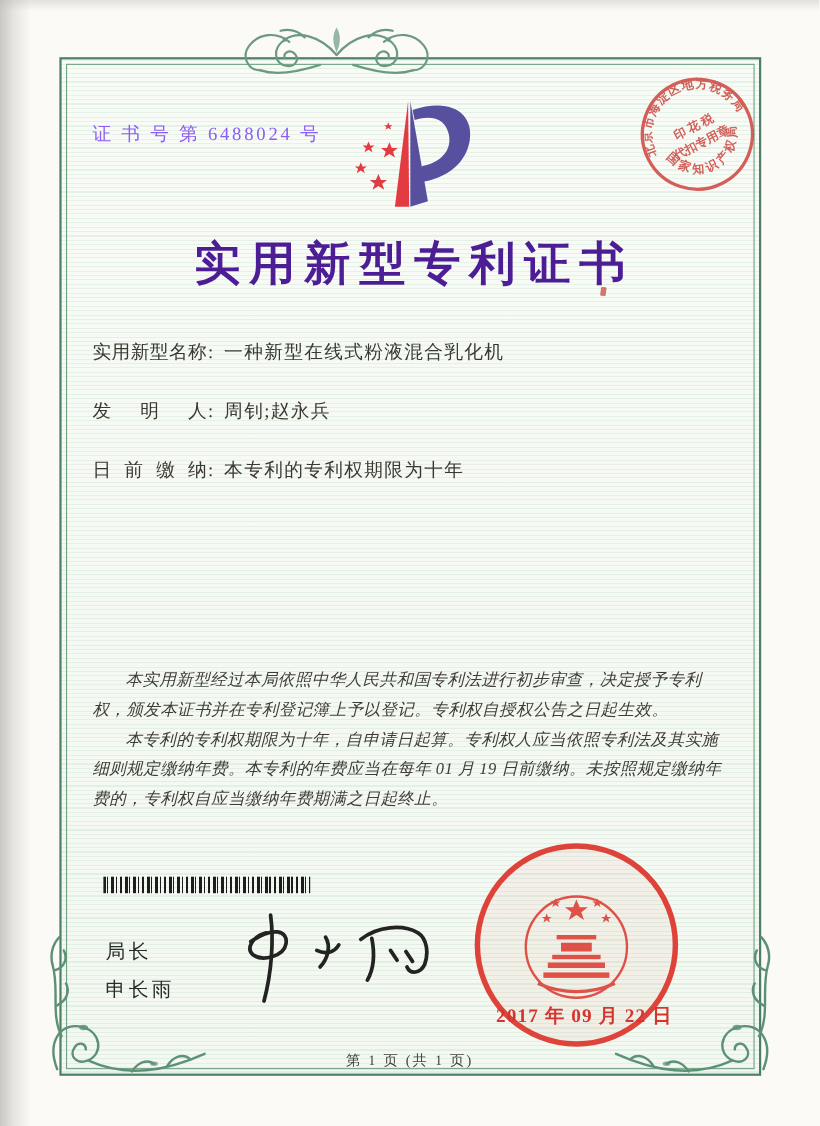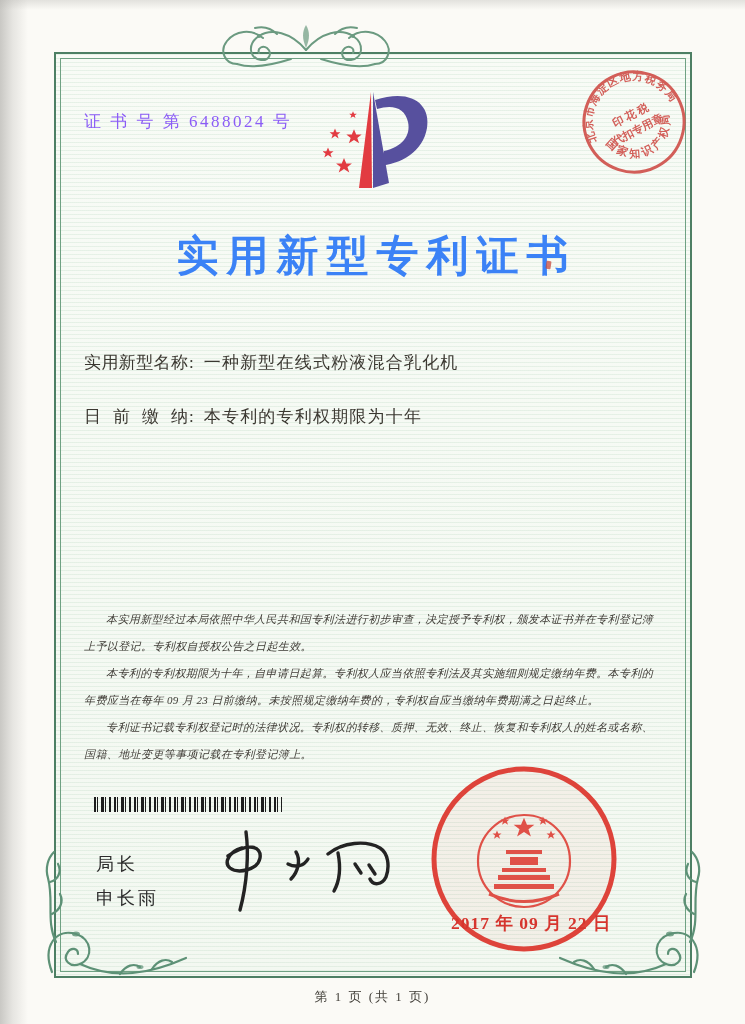--- a/index.html
+++ b/index.html
@@ -16,55 +16,55 @@
   
   .frame{position:absolute;left:54px;top:52px;width:638px;height:926px;
     border:2.5px solid #4d7f64;box-sizing:border-box;
     background:
       repeating-linear-gradient(180deg, rgba(140,190,155,0.16) 0 1px, rgba(255,255,255,0) 1px 4px),
       linear-gradient(#f8fbf6,#f3f8f1);}
   .frame-inner{position:absolute;inset:4px;border:1px solid #6fa183;pointer-events:none;}
   .abs{position:absolute;}
   .cert-no{left:84px;top:110px;font-size:17px;letter-spacing:2.5px;color:#8b5cf6;}
   .title{left:0;top:212px;width:745px;text-align:center;font-size:42px;font-weight:600;
-    letter-spacing:8px;text-indent:8px;color:#3b82f6;margin-top:16px;}
+    letter-spacing:8px;text-indent:8px;color:#4c1d95;}
   .red-speck{left:546px;top:261px;width:5px;height:8px;background:#c84a3e;opacity:.75;
     transform:rotate(8deg);border-radius:1px;}
   
-  .fields{left:84px;top:309px;width:580px;margin-top:43px;}
+  .fields{left:84px;top:309px;width:580px;}
   .field-row{height:54px;font-size:17px;color:#3b3831;line-height:21px;white-space:nowrap;}
   .field-label{display:inline-block;width:104px;text-align:justify;text-align-last:justify;
     vertical-align:top;}
   .field-colon{display:inline-block;margin:0 10px 0 1px;}
   .field-value{letter-spacing:1.2px;}
   
-  .body-text{left:84px;top:606px;width:576px;font-size:11px;line-height:27px;
+  .body-text{left:84px;top:606px;width:576px;font-size:15px;line-height:27px;
     color:#403d37;font-style:italic;}
   .body-text p{margin:0;text-indent:2em;letter-spacing:.4px;}
   
   .barcode{left:94px;top:797px;width:188px;height:15px;
     background:repeating-linear-gradient(90deg,
       #1d1d1d 0 2px,transparent 2px 3px,
       #1d1d1d 3px 4px,transparent 4px 7px,
       #1d1d1d 7px 10px,transparent 10px 11px,
       #1d1d1d 11px 12px,transparent 12px 15px,
       #1d1d1d 15px 17px,transparent 17px 20px);}
   
-  .signer{left:96px;top:848px;font-family:Liberation Mono, monospace;
+  .signer{left:96px;top:848px;font-family:Liberation Serif, serif;
     font-size:18px;color:#2b2b2b;letter-spacing:3px;line-height:34px;}
   .signature{left:200px;top:822px;}
   
   .tax-stamp{left:577px;top:65px;width:114px;height:114px;transform:rotate(-27deg);opacity:.9;}
   
   .office-seal{left:427px;top:762px;width:194px;height:194px;opacity:.95;}
   .seal-date{left:451px;top:911px;font-size:17.5px;font-weight:bold;color:#d6352e;
     letter-spacing:1px;}
   
   .footer{left:0;top:955px;width:745px;text-align:center;font-size:13px;color:#45423c;
-    letter-spacing:2px;margin-top:33px;}
+    letter-spacing:2px;}
   .ornament{pointer-events:none;}
 </style>
 </head>
 <body>
 
 <div class="page-edge-left"></div>
 <div class="page-edge-top"></div>
 
 <div class="frame">
   <div class="frame-inner"></div>
@@ -148,28 +148,30 @@
 </svg>
 
 <div class="abs title">实用新型专利证书</div>
 <div class="abs red-speck"></div>
 
 <div class="abs fields">
   <div class="field-row">
     <span class="field-label">实用新型名称</span><span class="field-colon">:</span><span class="field-value">一种新型在线式粉液混合乳化机</span>
   </div>
   <div class="field-row">
+    <span class="field-label">发明人</span><span class="field-colon">:</span><span class="field-value">周钊;赵永兵</span>
+  </div>
+  <div class="field-row">
     <span class="field-label">日前缴纳</span><span class="field-colon">:</span><span class="field-value">本专利的专利权期限为十年</span>
   </div>
 </div>
 
 <div class="abs body-text">
   <p>本实用新型经过本局依照中华人民共和国专利法进行初步审查，决定授予专利权，颁发本证书并在专利登记簿上予以登记。专利权自授权公告之日起生效。</p>
-  <p>本专利的专利权期限为十年，自申请日起算。专利权人应当依照专利法及其实施细则规定缴纳年费。本专利的年费应当在每年 09 月 23 日前缴纳。未按照规定缴纳年费的，专利权自应当缴纳年费期满之日起终止。</p>
-  <p>专利证书记载专利权登记时的法律状况。专利权的转移、质押、无效、终止、恢复和专利权人的姓名或名称、国籍、地址变更等事项记载在专利登记簿上。</p>
+  <p>本专利的专利权期限为十年，自申请日起算。专利权人应当依照专利法及其实施细则规定缴纳年费。本专利的年费应当在每年 01 月 19 日前缴纳。未按照规定缴纳年费的，专利权自应当缴纳年费期满之日起终止。</p>
 </div>
 
 <div class="abs barcode"></div>
 
 <div class="abs signer">
   <div>局长</div>
   <div>申长雨</div>
 </div>
 
 <svg class="abs signature" width="190" height="95" viewBox="0 0 190 95">

